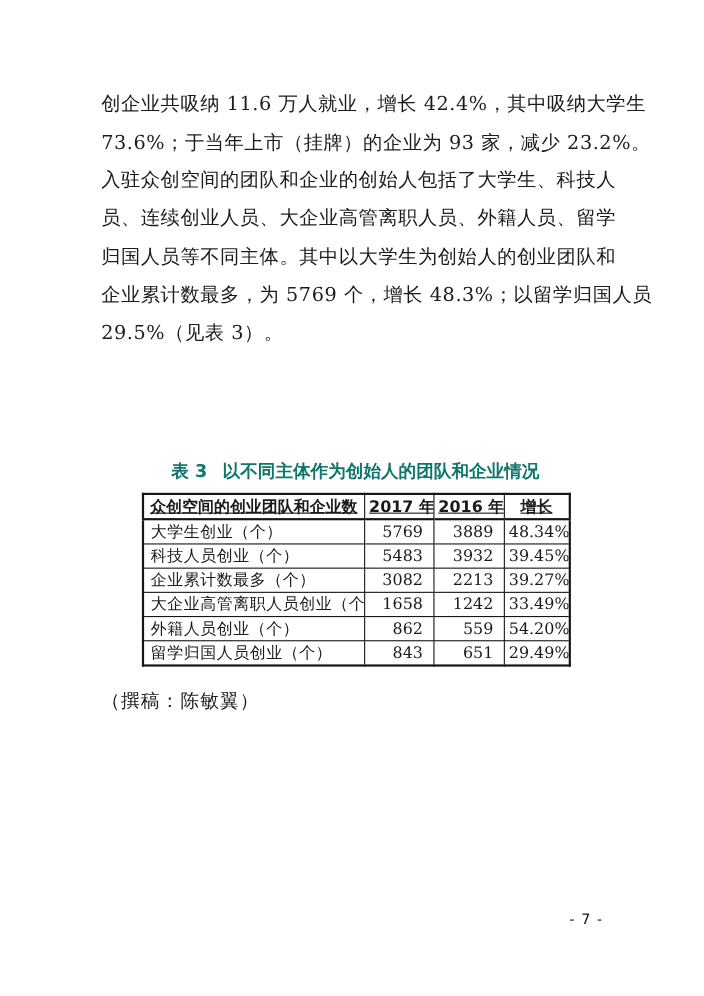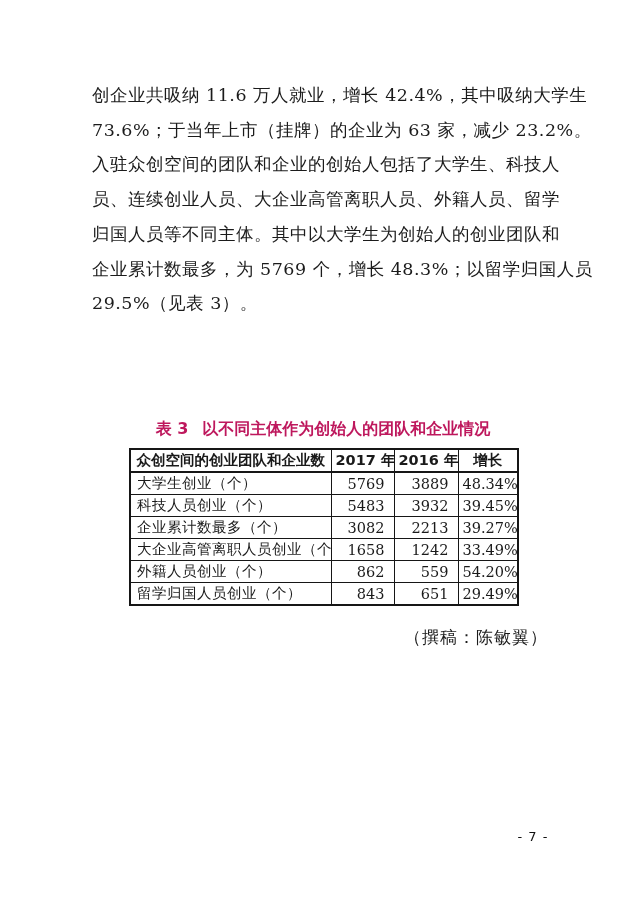--- a/index.html
+++ b/index.html
@@ -40,21 +40,21 @@
   
   .table-caption {
     position: absolute;
     top: 419px;
     left: 129px;
     width: 388px;
     text-align: center;
     font-family: "DejaVu Sans", "Liberation Sans", sans-serif;
     font-weight: bold;
     font-size: 16px;
-    color: #be185d;
+    color: #0f766e;
     white-space: nowrap;
   }
   .table-caption .cap-label {
     margin-right: 14px;
   }
   
   .data-table {
     position: absolute;
     top: 448px;
     left: 129px;
@@ -74,40 +74,40 @@
   }
   .data-table {
     border: 2px solid #161616;
   }
   .data-table thead th {
     font-family: "DejaVu Sans", "Liberation Sans", sans-serif;
     font-weight: bold;
     text-align: center;
     font-size: 14.5px;
     border-bottom: 2px solid #161616;
+    text-decoration: underline;
   }
   .data-table td.c-label {
     text-align: left;
     padding-left: 6px;
     letter-spacing: 0.5px;
   }
   .data-table td.c-num {
     text-align: right;
     padding-right: 9px;
   }
   .data-table td.c-growth {
     text-align: center;
   }
   
   .author-note {
     position: absolute;
     top: 626px;
     left: 92px;
     width: 456px;
-    text-align: right;
     font-size: 17px;
     letter-spacing: 1px;
   }
   
   .page-number {
     position: absolute;
     top: 829px;
     left: 495px;
     width: 76px;
     text-align: center;
@@ -117,21 +117,21 @@
     letter-spacing: 1px;
   }
 </style>
 </head>
 <body>
 
 <div class="page">
 
   <div class="body-text">
     <span class="pline">创企业共吸纳 11.6 万人就业，增长 42.4%，其中吸纳大学生</span>
-    <span class="pline">73.6%；于当年上市（挂牌）的企业为 63 家，减少 23.2%。</span>
+    <span class="pline">73.6%；于当年上市（挂牌）的企业为 93 家，减少 23.2%。</span>
     <span class="pline">入驻众创空间的团队和企业的创始人包括了大学生、科技人</span>
     <span class="pline">员、连续创业人员、大企业高管离职人员、外籍人员、留学</span>
     <span class="pline">归国人员等不同主体。其中以大学生为创始人的创业团队和</span>
     <span class="pline">企业累计数最多，为 5769 个，增长 48.3%；以留学归国人员</span>
     <span class="pline last">29.5%（见表 3）。</span>
   </div>
 
   <div class="table-caption">
     <span class="cap-label">表 3</span><span>以不同主体作为创始人的团队和企业情况</span>
   </div>

